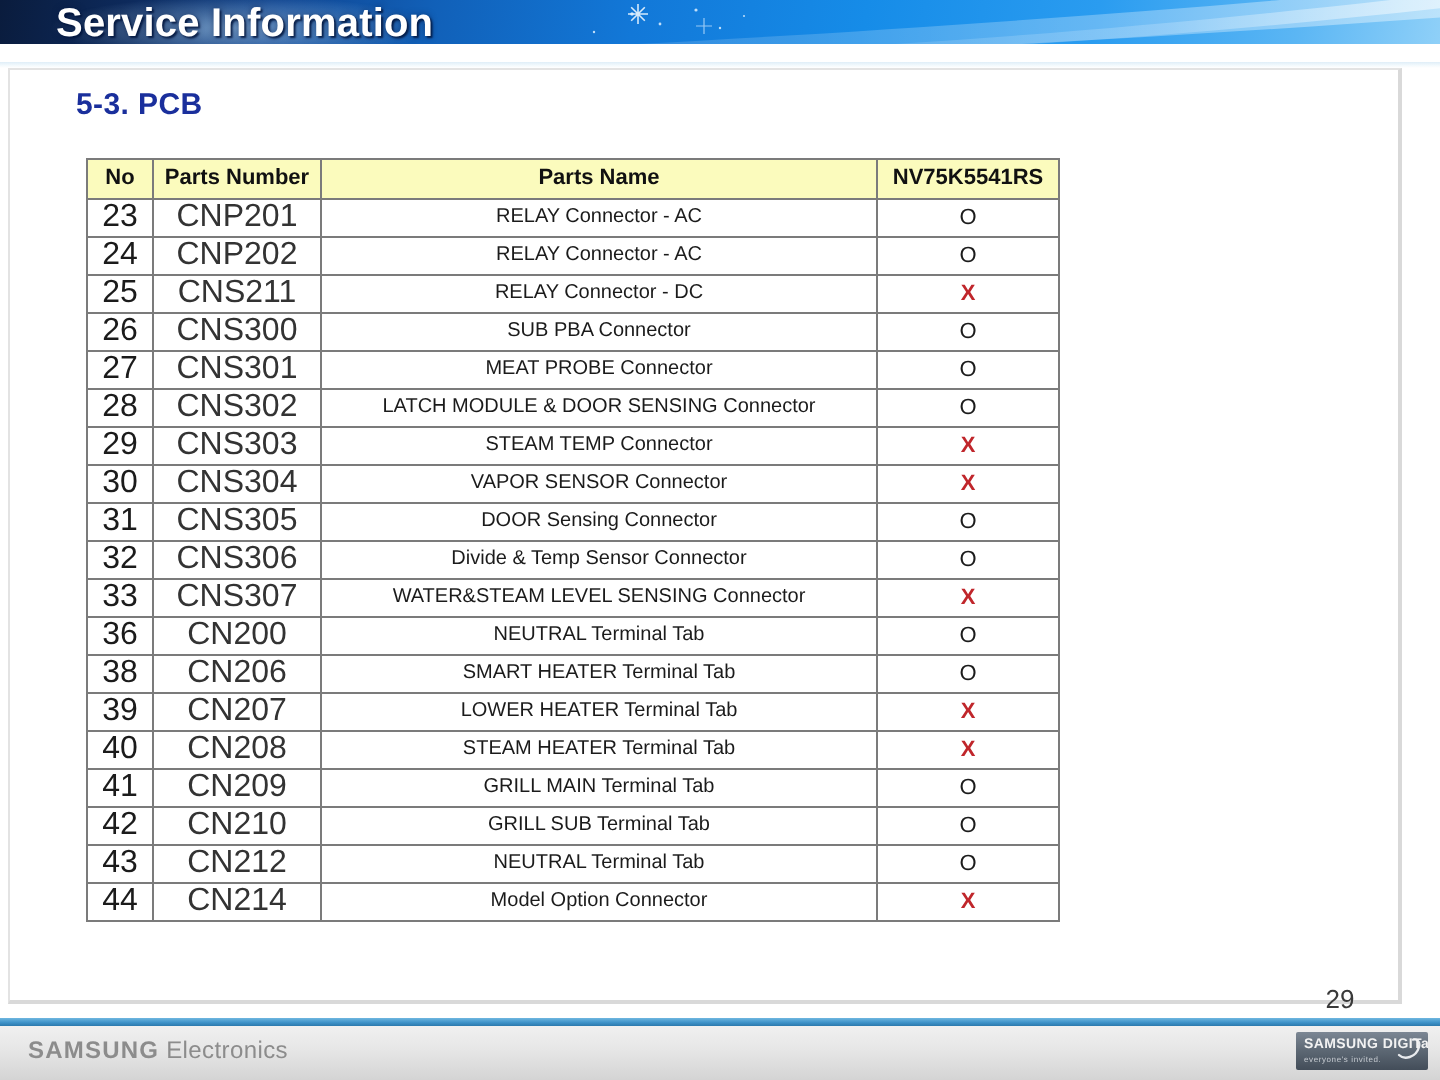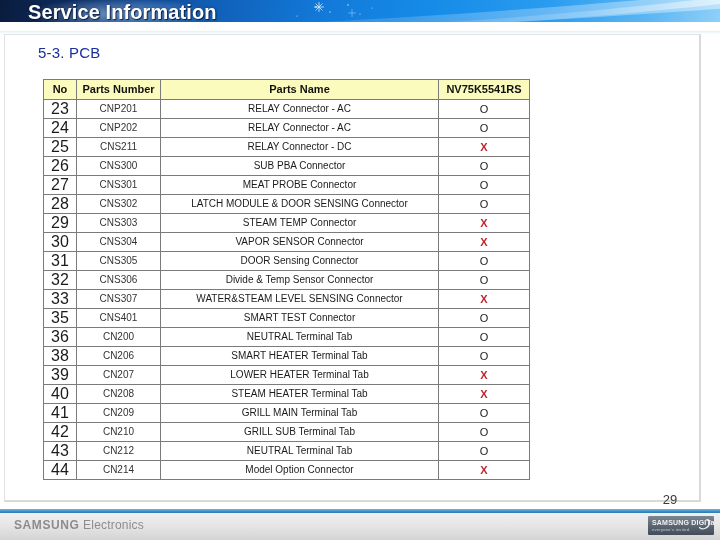--- a/index.html
+++ b/index.html
@@ -83,21 +83,21 @@
     border-right: 2px solid #d9d9d9;
     border-bottom: 2px solid #d9d9d9;
     box-sizing: border-box;
   }
 
   .section-heading {
     position: absolute;
     left: 38px;
     top: 44px;
     font-size: 15px;
-    font-weight: normal;
+    font-weight: bold;
     color: #1a2f9c;
     letter-spacing: .2px;
     white-space: nowrap;
   }
 
   
   .parts-table-wrap {
     position: absolute;
     left: 43px;
     top: 79px;
@@ -125,21 +125,21 @@
     color: #111111;
     height: 19px;
     line-height: 19px;
   }
   col.c-no      { width: 33px; }
   col.c-number  { width: 84px; }
   col.c-name    { width: 278px; }
   col.c-model   { width: 91px; }
 
   td.no       { font-size: 16px; color: #1b1b1b; }
-  td.number   { font-size: 10px; color: #333333; }
+  td.number   { font-size: 16px; color: #333333; }
   td.name     { font-size: 10px; color: #1b1b1b; }
   td.mark     { font-size: 11px; font-weight: bold; }
   td.mark.o   { color: #1b1b1b; font-weight: normal; }
   td.mark.x   { color: #c0262b; }
 
   
   .page-number {
     position: absolute;
     left: 655px;
     top: 492px;
@@ -345,26 +345,20 @@
             <td class="name">Divide &amp; Temp Sensor Connector</td>
             <td class="mark o">O</td>
           </tr>
           <tr>
             <td class="no">33</td>
             <td class="number">CNS307</td>
             <td class="name">WATER&amp;STEAM LEVEL SENSING Connector</td>
             <td class="mark x">X</td>
           </tr>
           <tr>
-            <td class="no">35</td>
-            <td class="number">CNS401</td>
-            <td class="name">SMART TEST Connector</td>
-            <td class="mark o">O</td>
-          </tr>
-          <tr>
             <td class="no">36</td>
             <td class="number">CN200</td>
             <td class="name">NEUTRAL Terminal Tab</td>
             <td class="mark o">O</td>
           </tr>
           <tr>
             <td class="no">38</td>
             <td class="number">CN206</td>
             <td class="name">SMART HEATER Terminal Tab</td>
             <td class="mark o">O</td>

